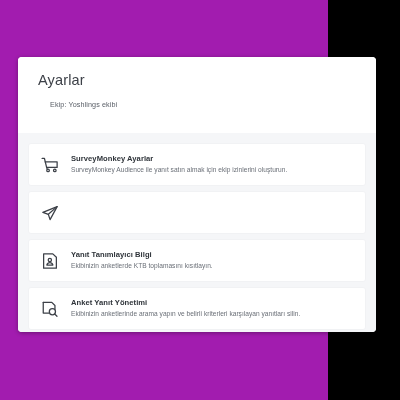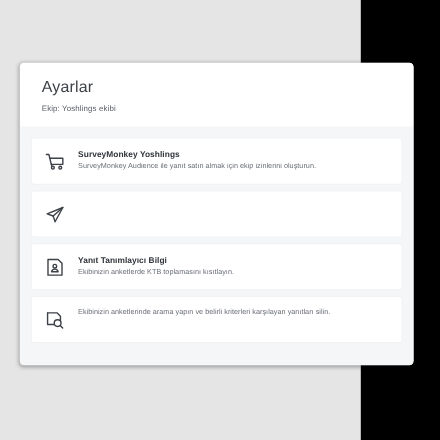--- a/index.html
+++ b/index.html
@@ -9,21 +9,21 @@
     width: 400px;
     height: 400px;
     overflow: hidden;
     font-family: "Liberation Sans", sans-serif;
   }
 
   .stage {
     position: relative;
     width: 328px;
     height: 400px;
-    background: #e5e5e5;
+    background: #a21caf;
   }
 
   
   .window {
     position: absolute;
     left: 18px;
     top: 57px;
     width: 358px;
     height: 275px;
     background: #ffffff;
@@ -49,21 +49,21 @@
     line-height: 1.2;
     margin: 0 0 6px 0;
   }
 
   .team-label {
     font-size: 7.2px;
     font-weight: 400;
     color: #5b6068;
     letter-spacing: 0.1px;
     line-height: 1.2;
-    margin: 0;
+    margin: 12px;
   }
 
   
   .page-body {
     flex: 1 1 auto;
     background: #f5f6f8;
     padding: 11px 11px 12px 11px;
     box-sizing: border-box;
     overflow: hidden;
   }
@@ -145,21 +145,21 @@
           <span class="card-icon">
             <svg width="18" height="18" viewBox="0 0 24 24" fill="none" stroke="currentColor" stroke-width="1.7" stroke-linecap="round" stroke-linejoin="round">
               <path d="M1.5 3.2h3.1l1.1 4.6"></path>
               <path d="M5.7 7.8h15.8v7.4H7.5z"></path>
               <circle cx="9.4" cy="19.2" r="1.7"></circle>
               <circle cx="18.4" cy="19.2" r="1.7"></circle>
               <path d="M7.5 15.2l.7 2.2"></path>
             </svg>
           </span>
           <div class="card-text">
-            <div class="card-title">SurveyMonkey Yoshlings</div>
+            <div class="card-title">SurveyMonkey Ayarlar</div>
             <div class="card-desc">SurveyMonkey Audience ile yanıt satın almak için ekip izinlerini oluşturun.</div>
           </div>
         </div>
 
         <div class="setting-card">
           <span class="card-icon">
             <svg width="18" height="18" viewBox="0 0 24 24" fill="none" stroke="currentColor" stroke-width="1.7" stroke-linecap="round" stroke-linejoin="round">
               <path d="M21.5 3.5L2.5 11.2l7.3 2.6 2.3 7z"></path>
               <path d="M21.5 3.5L9.8 13.8"></path>
             </svg>
@@ -183,20 +183,21 @@
         <div class="setting-card">
           <span class="card-icon">
             <svg width="18" height="18" viewBox="0 0 24 24" fill="none" stroke="currentColor" stroke-width="1.7" stroke-linecap="round" stroke-linejoin="round">
               <path d="M3 3.2h11.4l4.2 4.1v5.1"></path>
               <path d="M3 3.2v14.2h7.6"></path>
               <circle cx="15.2" cy="15.6" r="4.1"></circle>
               <path d="M18.3 18.6l3 3"></path>
             </svg>
           </span>
           <div class="card-text">
+            <div class="card-title">Anket Yanıt Yönetimi</div>
             <div class="card-desc">Ekibinizin anketlerinde arama yapın ve belirli kriterleri karşılayan yanıtları silin.</div>
           </div>
         </div>
 
       </div>
     </div>
 
   </div>
 </div>
 

